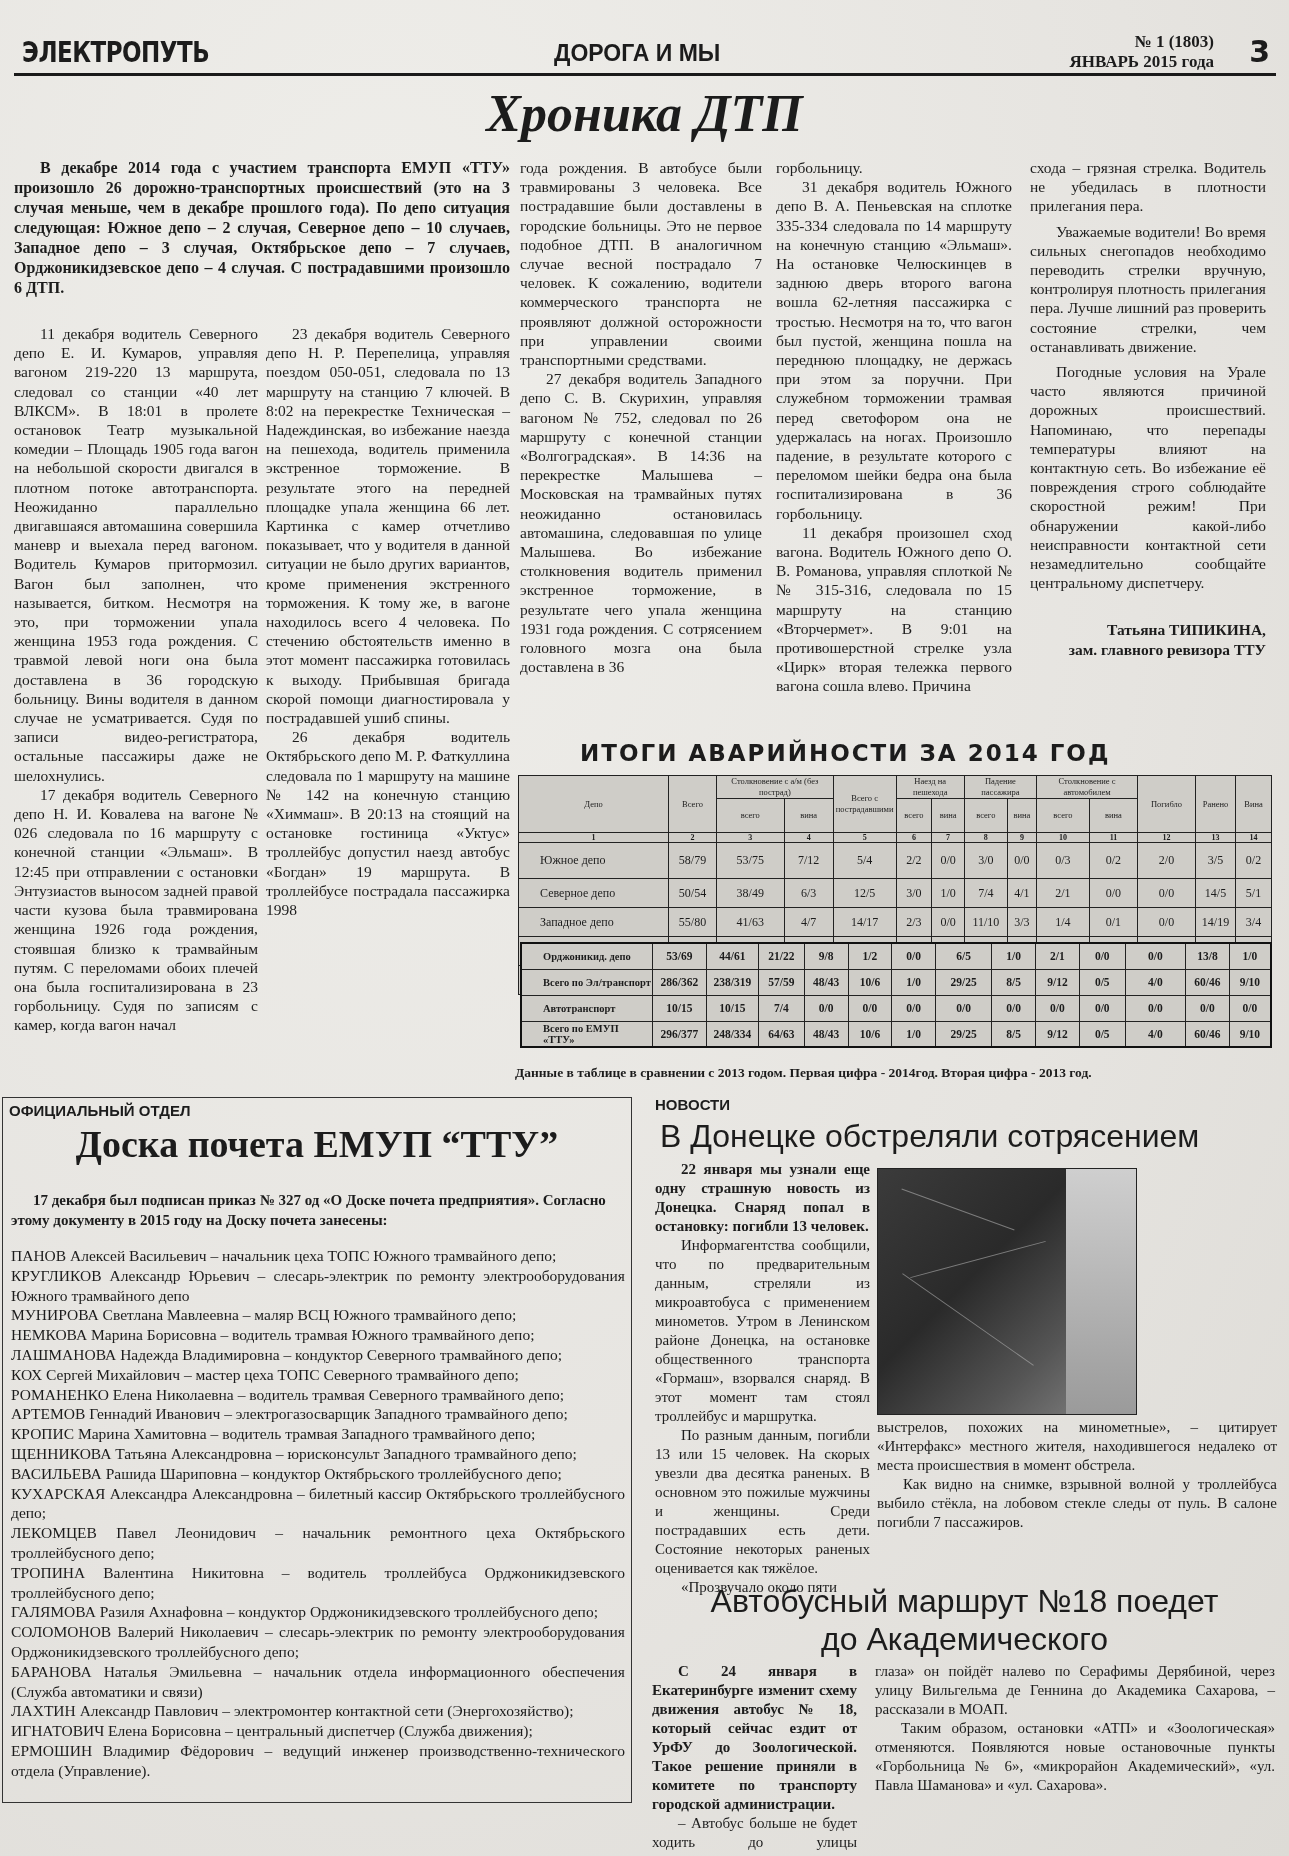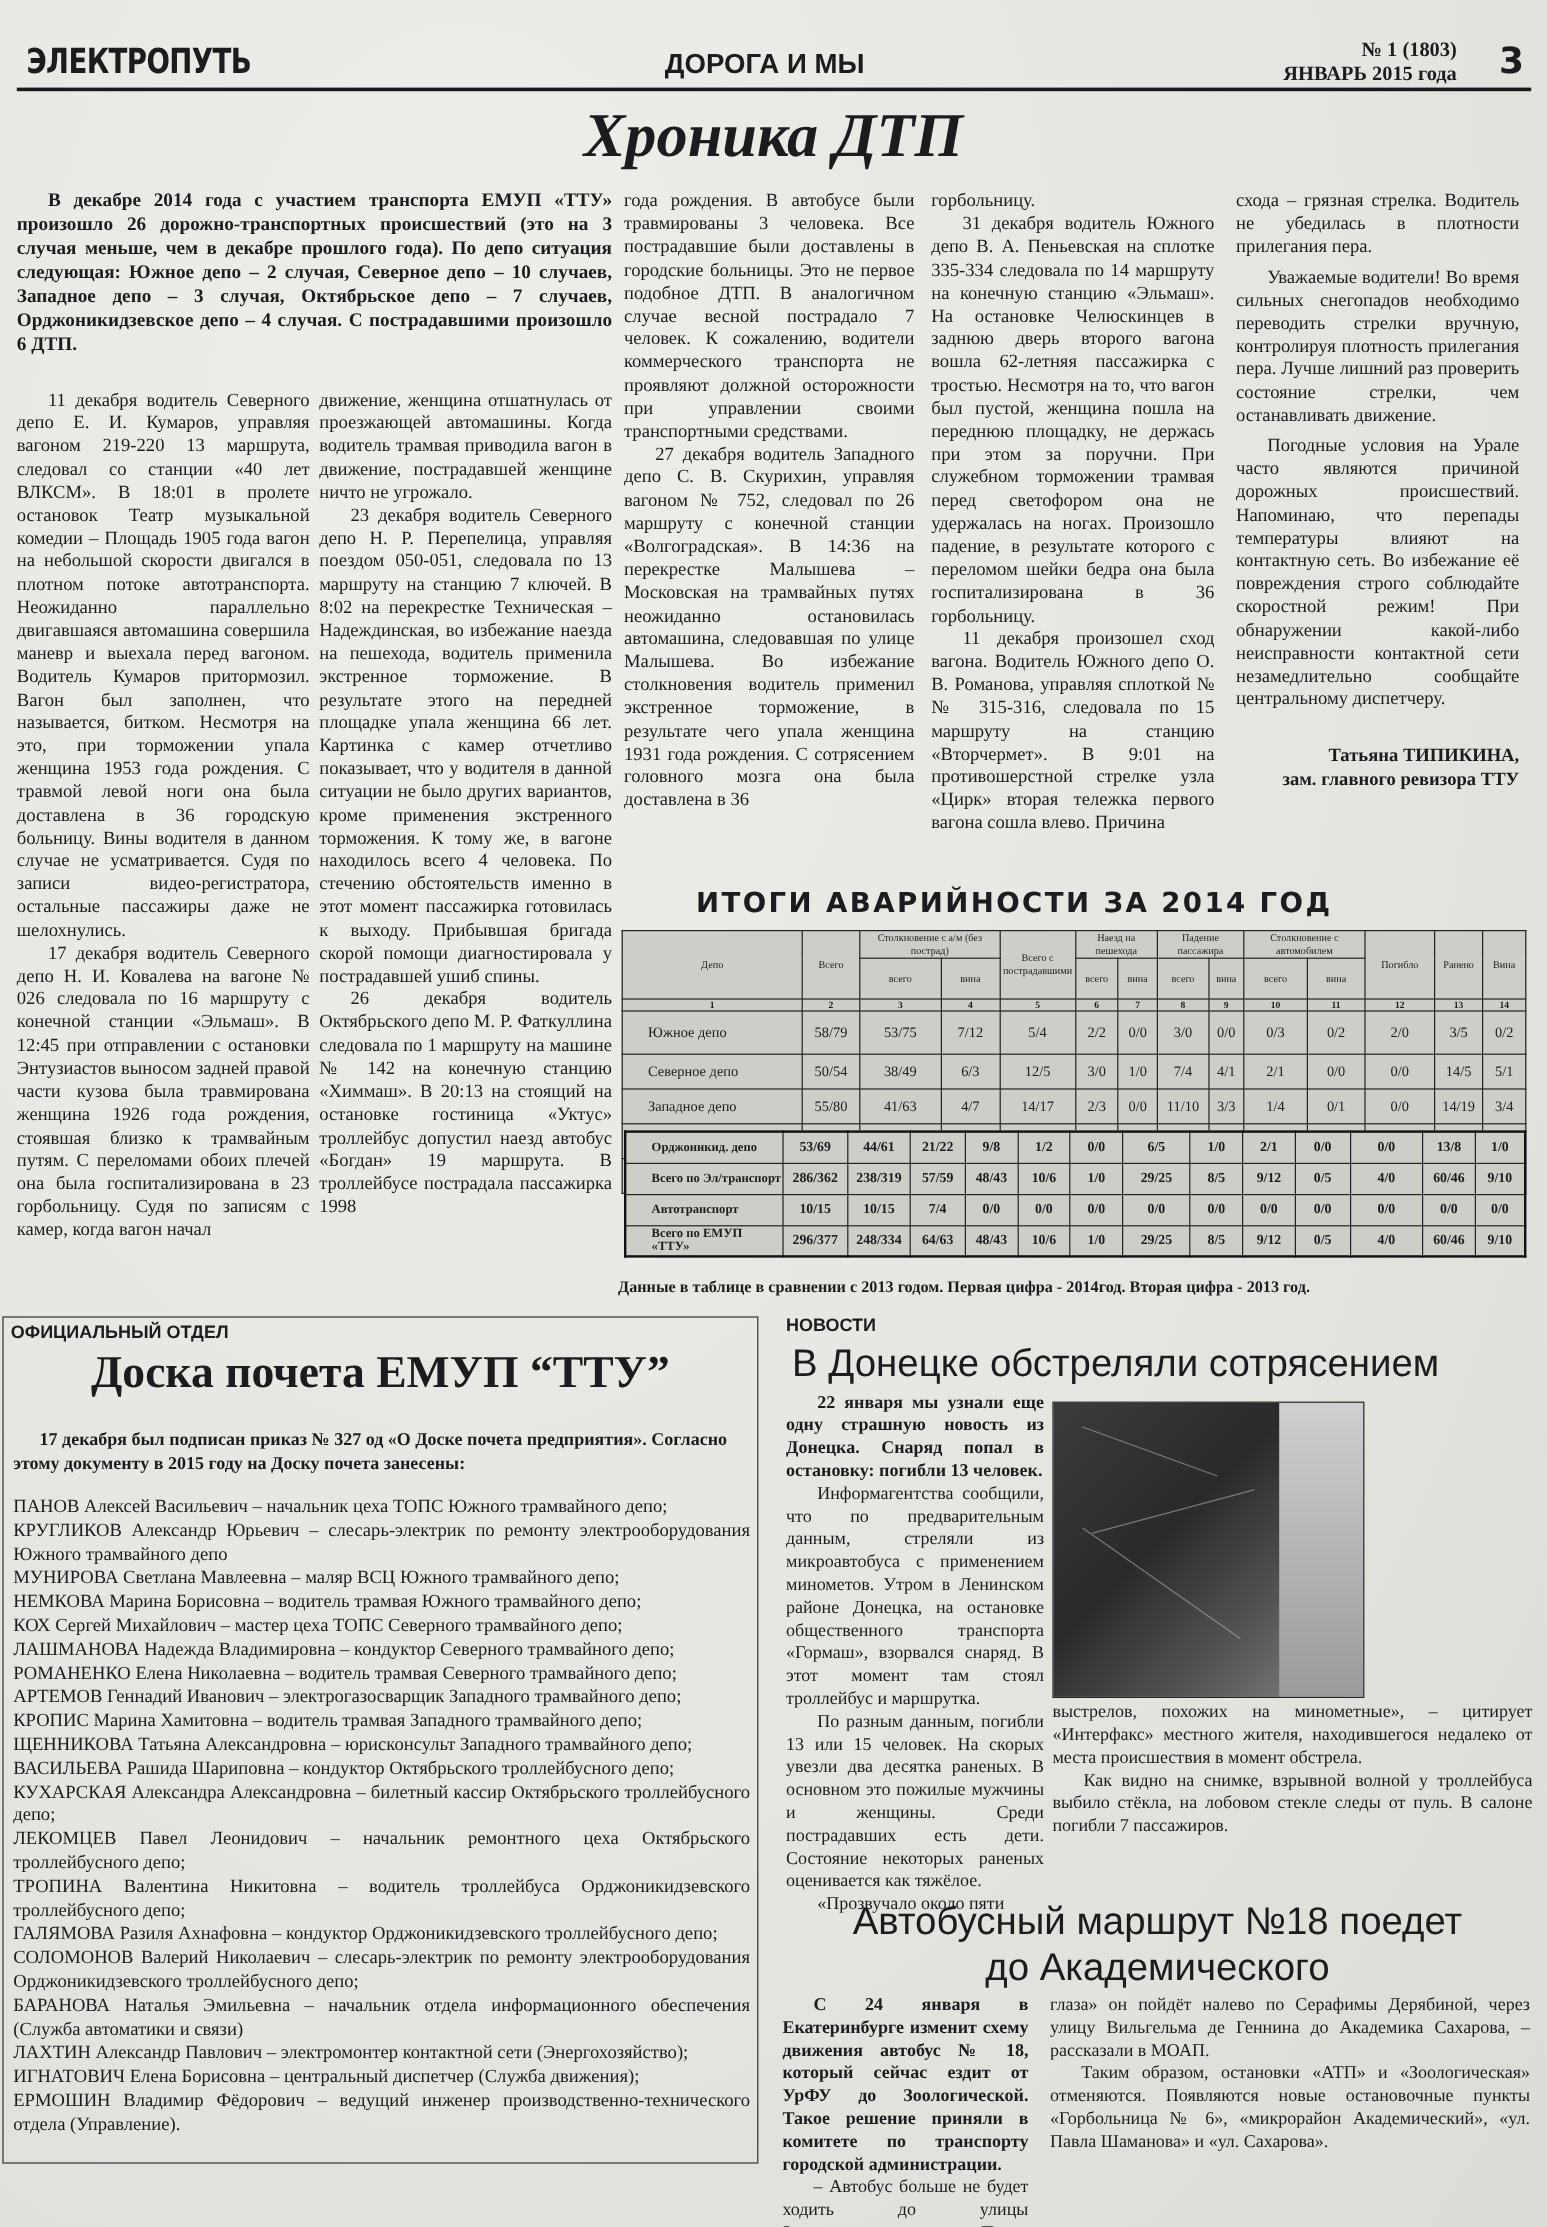--- a/index.html
+++ b/index.html
@@ -69,21 +69,20 @@
 
   <h1 class="main-title">Хроника ДТП</h1>
 
   <div class="lead">В декабре 2014 года с участием транспорта ЕМУП «ТТУ» произошло 26 дорожно-транспортных происшествий (это на 3 случая меньше, чем в декабре прошлого года). По депо ситуация следующая: Южное депо – 2 случая, Северное депо – 10 случаев, Западное депо – 3 случая, Октябрьское депо – 7 случаев, Орджоникидзевское депо – 4 случая. С пострадавшими произошло 6 ДТП.</div>
 
   <div class="col" style="left:14px; top:324px; width:244px;">
     <p>11 декабря водитель Северного депо Е. И. Кумаров, управляя вагоном 219-220 13 маршрута, следовал со станции «40 лет ВЛКСМ». В 18:01 в пролете остановок Театр музыкальной комедии – Площадь 1905 года вагон на небольшой скорости двигался в плотном потоке автотранспорта. Неожиданно параллельно двигавшаяся автомашина совершила маневр и выехала перед вагоном. Водитель Кумаров притормозил. Вагон был заполнен, что называется, битком. Несмотря на это, при торможении упала женщина 1953 года рождения. С травмой левой ноги она была доставлена в 36 городскую больницу. Вины водителя в данном случае не усматривается. Судя по записи видео-регистратора, остальные пассажиры даже не шелохнулись.</p>
     <p>17 декабря водитель Северного депо Н. И. Ковалева на вагоне № 026 следовала по 16 маршруту с конечной станции «Эльмаш». В 12:45 при отправлении с остановки Энтузиастов выносом задней правой части кузова была травмирована женщина 1926 года рождения, стоявшая близко к трамвайным путям. С переломами обоих плечей она была госпитализирована в 23 горбольницу. Судя по записям с камер, когда вагон начал</p>
   </div>
   <div class="col" style="left:266px; top:324px; width:244px;">
-    <p style="text-indent:0">движение, женщина отшатнулась от проезжающей автомашины. Когда водитель трамвая приводила вагон в движение, пострадавшей женщине ничто не угрожало.</p>
     <p>23 декабря водитель Северного депо Н. Р. Перепелица, управляя поездом 050-051, следовала по 13 маршруту на станцию 7 ключей. В 8:02 на перекрестке Техническая – Надеждинская, во избежание наезда на пешехода, водитель применила экстренное торможение. В результате этого на передней площадке упала женщина 66 лет. Картинка с камер отчетливо показывает, что у водителя в данной ситуации не было других вариантов, кроме применения экстренного торможения. К тому же, в вагоне находилось всего 4 человека. По стечению обстоятельств именно в этот момент пассажирка готовилась к выходу. Прибывшая бригада скорой помощи диагностировала у пострадавшей ушиб спины.</p>
     <p>26 декабря водитель Октябрьского депо М. Р. Фаткуллина следовала по 1 маршруту на машине № 142 на конечную станцию «Химмаш». В 20:13 на стоящий на остановке гостиница «Уктус» троллейбус допустил наезд автобус «Богдан» 19 маршрута. В троллейбусе пострадала пассажирка 1998</p>
   </div>
   <div class="col" style="left:520px; top:158px; width:242px;">
     <p style="text-indent:0">года рождения. В автобусе были травмированы 3 человека. Все пострадавшие были доставлены в городские больницы. Это не первое подобное ДТП. В аналогичном случае весной пострадало 7 человек. К сожалению, водители коммерческого транспорта не проявляют должной осторожности при управлении своими транспортными средствами.</p>
     <p>27 декабря водитель Западного депо С. В. Скурихин, управляя вагоном № 752, следовал по 26 маршруту с конечной станции «Волгоградская». В 14:36 на перекрестке Малышева – Московская на трамвайных путях неожиданно остановилась автомашина, следовавшая по улице Малышева. Во избежание столкновения водитель применил экстренное торможение, в результате чего упала женщина 1931 года рождения. С сотрясением головного мозга она была доставлена в 36</p>
   </div>
   <div class="col" style="left:776px; top:158px; width:236px;">
     <p style="text-indent:0">горбольницу.</p>
     <p>31 декабря водитель Южного депо В. А. Пеньевская на сплотке 335-334 следовала по 14 маршруту на конечную станцию «Эльмаш». На остановке Челюскинцев в заднюю дверь второго вагона вошла 62-летняя пассажирка с тростью. Несмотря на то, что вагон был пустой, женщина пошла на переднюю площадку, не держась при этом за поручни. При служебном торможении трамвая перед светофором она не удержалась на ногах. Произошло падение, в результате которого с переломом шейки бедра она была госпитализирована в 36 горбольницу.</p>
@@ -311,22 +310,22 @@
 
   <div class="official">
     <div class="kicker">ОФИЦИАЛЬНЫЙ ОТДЕЛ</div>
     <div class="title">Доска почета ЕМУП “ТТУ”</div>
     <div class="intro">17 декабря был подписан приказ № 327 од «О Доске почета предприятия». Согласно этому документу в 2015 году на Доску почета занесены:</div>
     <div class="list" id="people-list">
         <div>ПАНОВ Алексей Васильевич – начальник цеха ТОПС Южного трамвайного депо;</div>
         <div>КРУГЛИКОВ Александр Юрьевич – слесарь-электрик по ремонту электрооборудования Южного трамвайного депо</div>
         <div>МУНИРОВА Светлана Мавлеевна – маляр ВСЦ Южного трамвайного депо;</div>
         <div>НЕМКОВА Марина Борисовна – водитель трамвая Южного трамвайного депо;</div>
+        <div>ЛАШМАНОВА Надежда Владимировна – кондуктор Северного трамвайного депо;</div>
         <div>КОХ Сергей Михайлович – мастер цеха ТОПС Северного трамвайного депо;</div>
-        <div>ЛАШМАНОВА Надежда Владимировна – кондуктор Северного трамвайного депо;</div>
         <div>РОМАНЕНКО Елена Николаевна – водитель трамвая Северного трамвайного депо;</div>
         <div>АРТЕМОВ Геннадий Иванович – электрогазосварщик Западного трамвайного депо;</div>
         <div>КРОПИС Марина Хамитовна – водитель трамвая Западного трамвайного депо;</div>
         <div>ЩЕННИКОВА Татьяна Александровна – юрисконсульт Западного трамвайного депо;</div>
         <div>ВАСИЛЬЕВА Рашида Шариповна – кондуктор Октябрьского троллейбусного депо;</div>
         <div>КУХАРСКАЯ Александра Александровна – билетный кассир Октябрьского троллейбусного депо;</div>
         <div>ЛЕКОМЦЕВ Павел Леонидович – начальник ремонтного цеха Октябрьского троллейбусного депо;</div>
         <div>ТРОПИНА Валентина Никитовна – водитель троллейбуса Орджоникидзевского троллейбусного депо;</div>
         <div>ГАЛЯМОВА Разиля Ахнафовна – кондуктор Орджоникидзевского троллейбусного депо;</div>
         <div>СОЛОМОНОВ Валерий Николаевич – слесарь-электрик по ремонту электрооборудования Орджоникидзевского троллейбусного депо;</div>

